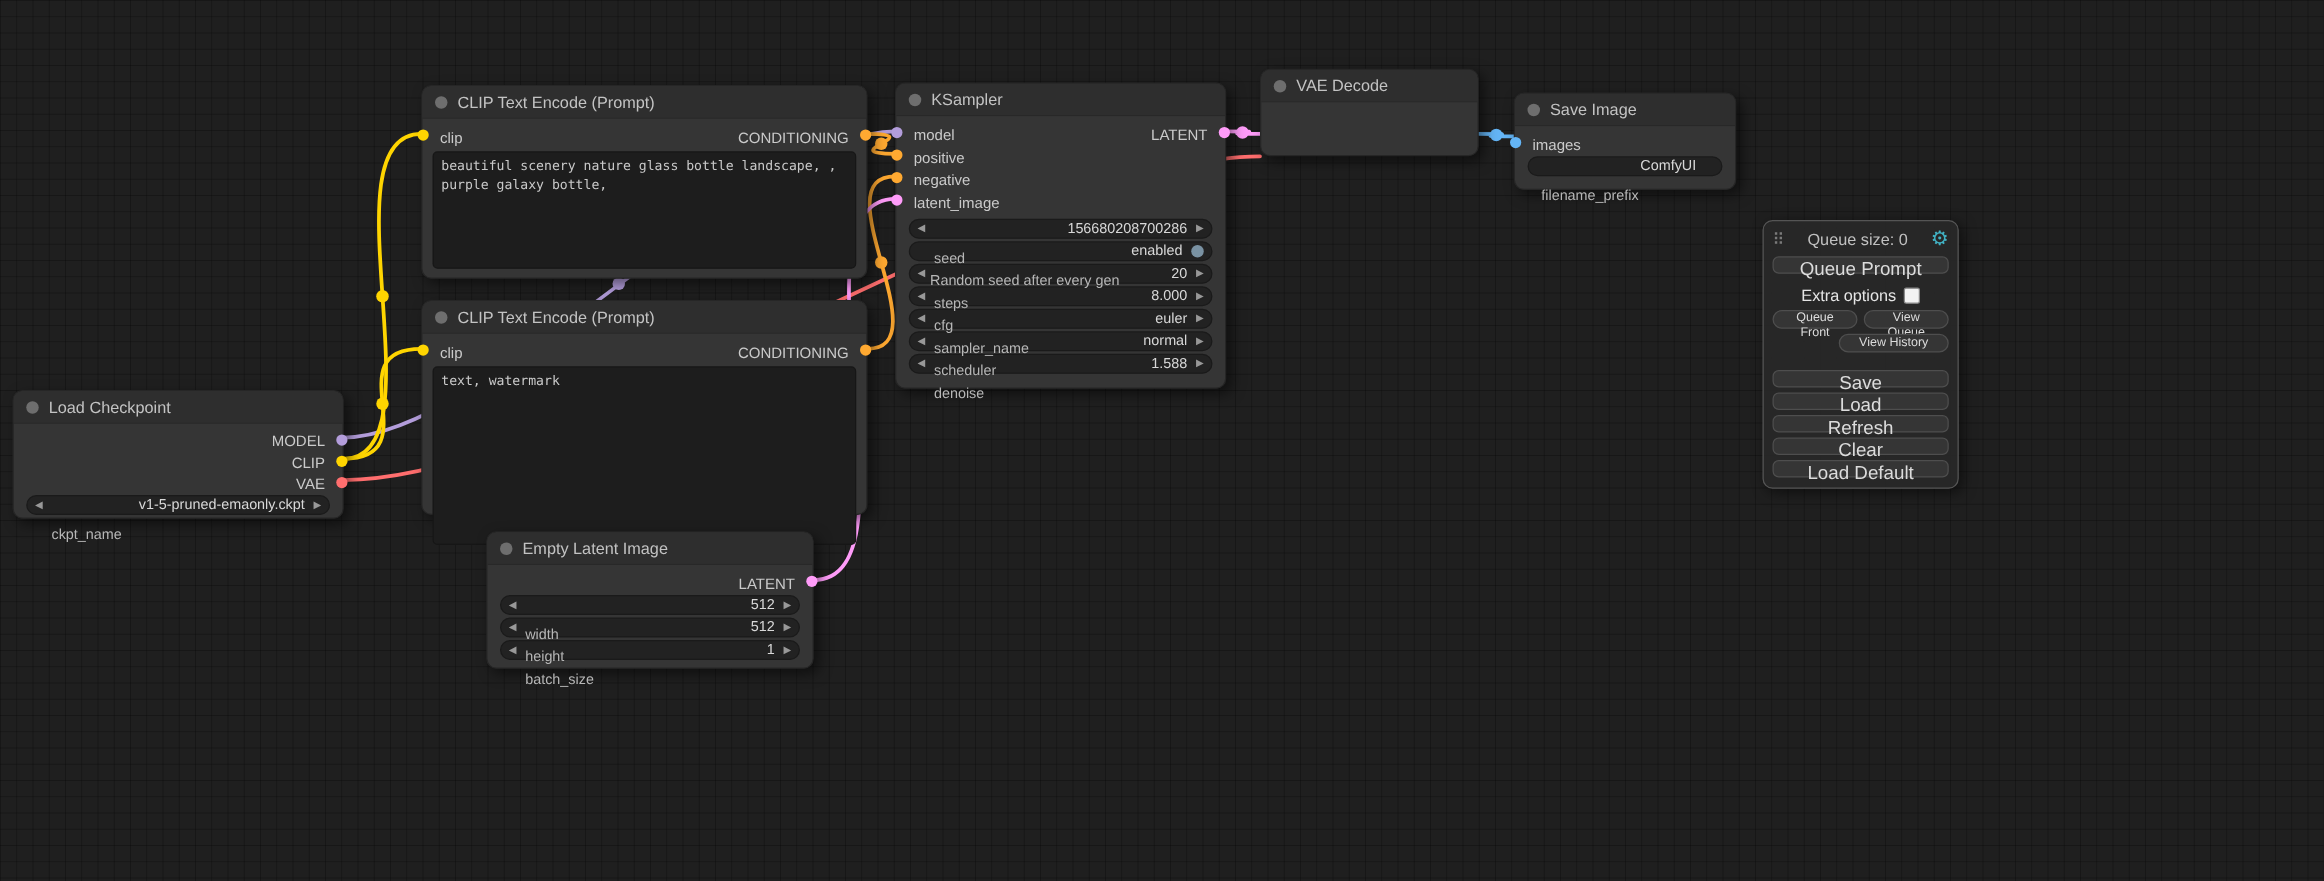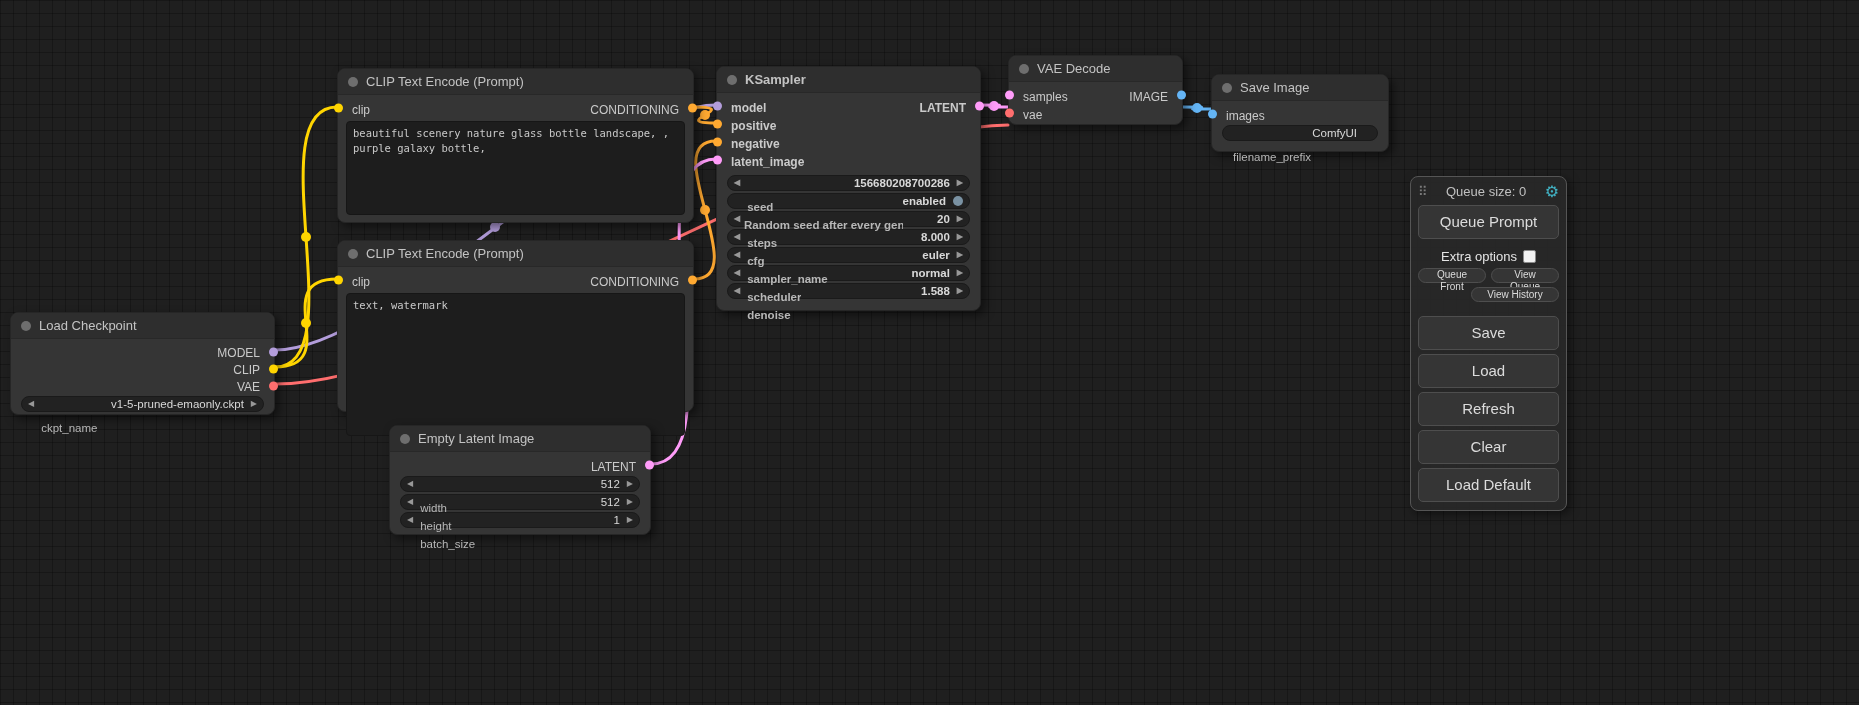--- a/index.html
+++ b/index.html
@@ -77,21 +77,21 @@
     box-shadow: 3px 3px 10px rgba(0,0,0,0.5);
   }
   .qp-header { display: flex; align-items: center; height: 19px; }
   .drag-handle { color: #7a7a7a; font-size: 13px; line-height: 1; cursor: grab; }
   .qp-size { flex: 1; text-align: center; color: #c0c0c0; font-size: 13px; }
   .gear { color: #41B2C4; font-size: 16px; line-height: 1; cursor: pointer; }
   .qp-btn {
     display: block; width: 100%;
     background: #353535; border: 1px solid #4e4e4e; border-radius: 5px;
     color: #dcdcdc; font-family: "Liberation Sans", sans-serif;
-    font-size: 15px; height: 34px; line-height: 20px; cursor: pointer;
+    font-size: 15px; height: 14px; line-height: 20px; cursor: pointer;
   }
   .qp-btn.primary { font-size: 15px; }
   .extra-row {
     margin-top: 6px; display: flex; align-items: center; justify-content: center;
     gap: 6px; color: #e5e5e5; font-size: 13px; height: 15px;
   }
   .checkbox {
     width: 13px; height: 13px; background: #f2f2f2;
     border: 1px solid #8a8a8a; border-radius: 2px; cursor: pointer;
   }
@@ -217,21 +217,21 @@
       </div>
       <div class="widget">
         <span class="arrow">◀</span>
         <span class="w-label">batch_size</span>
         <span class="w-value">1</span>
         <span class="arrow">▶</span>
       </div>
     </div>
   </div>
 
-  <div class="node" style="left:716px; top:66px; width:265px; height:245px;font-weight:bold;">
+  <div class="node" style="left:716px; top:66px; width:265px; height:245px;">
     <div class="node-title">
       <span class="title-dot"></span>
       <span class="title-text">KSampler</span>
     </div>
     <div class="node-body">
       <div class="slot-row">
         <span class="port in port-model"></span>
         <span class="in-label">model</span>
         <span class="out-label">LATENT</span>
         <span class="port out port-latent"></span>
@@ -290,32 +290,20 @@
         <span class="w-value">1.588</span>
         <span class="arrow">▶</span>
       </div>
     </div>
   </div>
 
   <div class="node" style="left:1008px; top:55px; width:175px; height:70px;">
     <div class="node-title">
       <span class="title-dot"></span>
       <span class="title-text">VAE Decode</span>
-    </div>
-    <div class="node-body">
-      <div class="slot-row">
-        <span class="port in port-latent"></span>
-        <span class="in-label">samples</span>
-        <span class="out-label">IMAGE</span>
-        <span class="port out port-image"></span>
-      </div>
-      <div class="slot-row">
-        <span class="port in port-vae"></span>
-        <span class="in-label">vae</span>
-      </div>
     </div>
   </div>
 
   <div class="node" style="left:1211px; top:74px; width:178px; height:78px;">
     <div class="node-title">
       <span class="title-dot"></span>
       <span class="title-text">Save Image</span>
     </div>
     <div class="node-body">
       <div class="slot-row">

